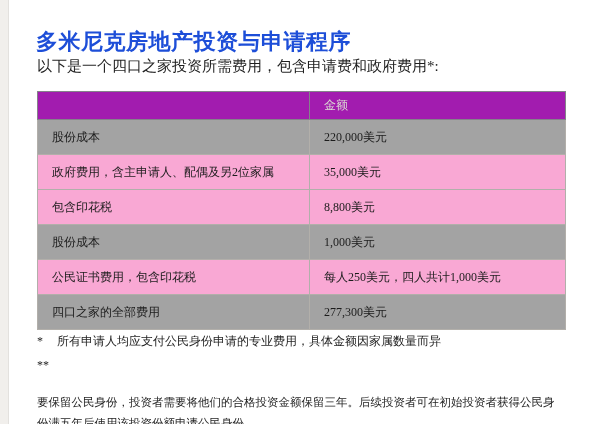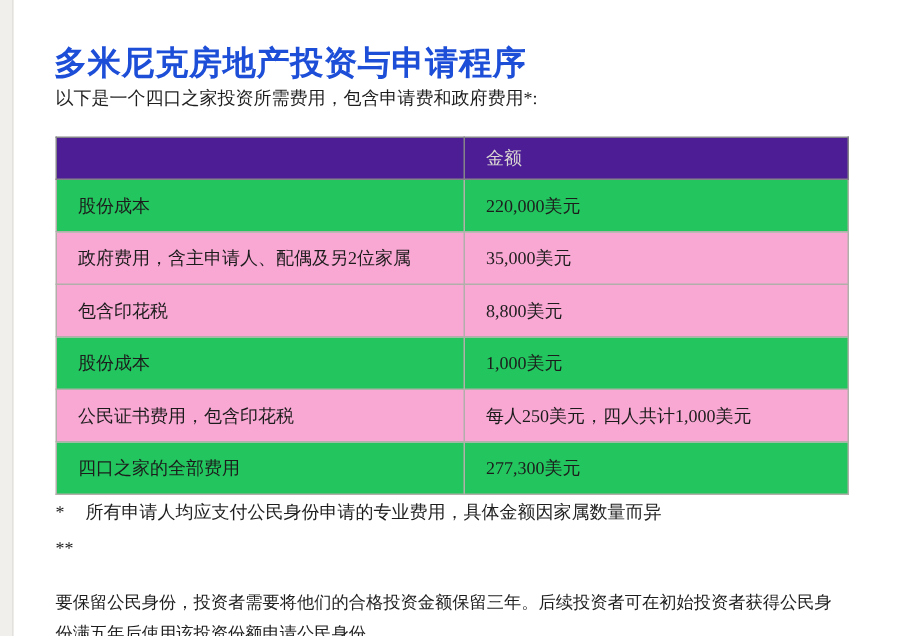--- a/index.html
+++ b/index.html
@@ -27,52 +27,52 @@
     position: absolute;
     left: 36px; top: 12px;
     font-size: 22px;
     font-weight: bold;
     letter-spacing: 0.5px;
     color: #1d4ed8;
   }
   .doc-subtitle {
     position: absolute;
     left: 37px; top: 57px;
-    font-size: 12px;
+    font-size: 15px;
     color: #1e1e1e;
   }
   table.cost-table {
     position: absolute;
     left: 37px; top: 91px;
     width: 528px;
     border-collapse: collapse;
     table-layout: fixed;
     font-size: 12px;
     color: #1c1c1c;
   }
   table.cost-table col.c1 { width: 272px; }
   table.cost-table col.c2 { width: 256px; }
   table.cost-table th {
-    background: #4c1d95;
+    background: #a21caf;
     color: #dbd8d3;
     font-weight: normal;
     text-align: left;
     height: 27px;
     padding: 0 0 0 14px;
     border: 1px solid #85838a;
     font-size: 12px;
   }
   table.cost-table td {
     border: 1px solid #b2afaa;
     padding: 3px 8px 3px 14px;
     vertical-align: middle;
     height: 28px;
     line-height: 16px;
   }
-  table.cost-table tr.alt td { background: #22c55e; margin-left: 28px; }
+  table.cost-table tr.alt td { background: #a3a3a3; margin-left: 28px; }
   table.cost-table tr.plain td { background: #f9a8d4; }
   table.cost-table tr.tall td { height: 38px; }
   .value-note { display: block; }
   .footnotes {
     position: absolute;
     left: 37px; top: 334px;
     font-size: 12px;
     color: #1e1e1e;
   }
   .footnote { display: flex; margin-bottom: 10px; line-height: 14px; }

